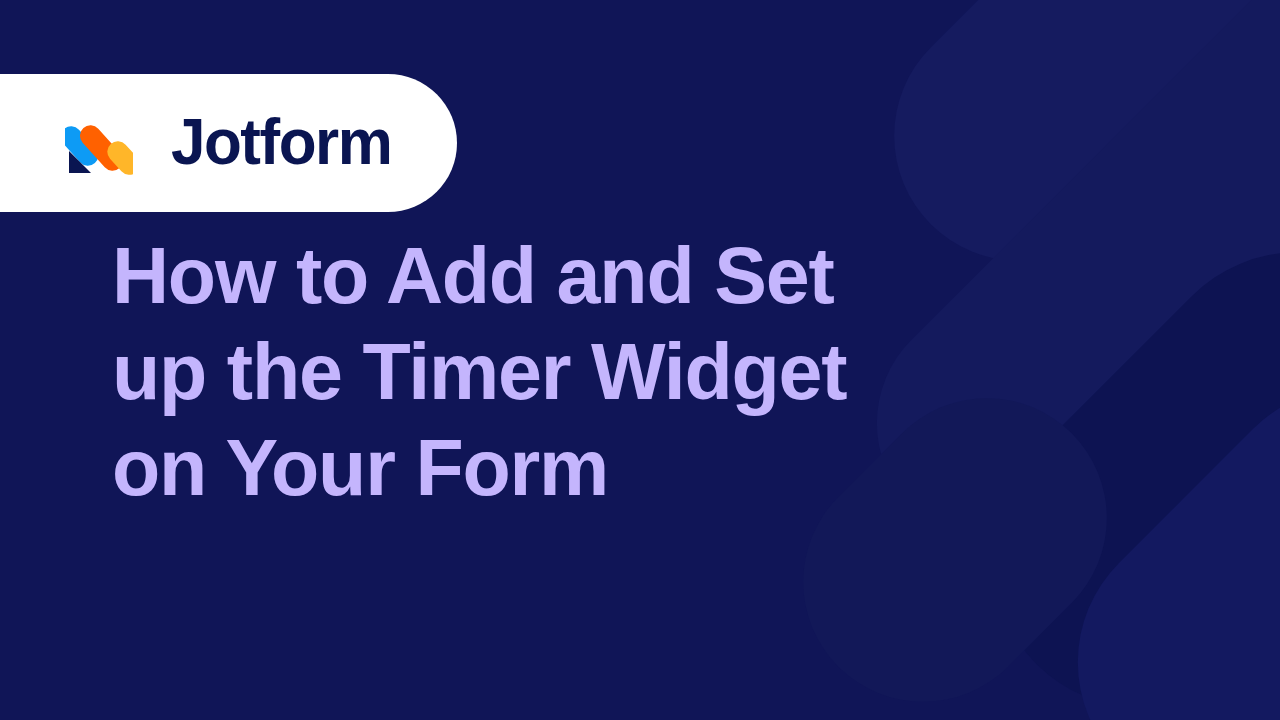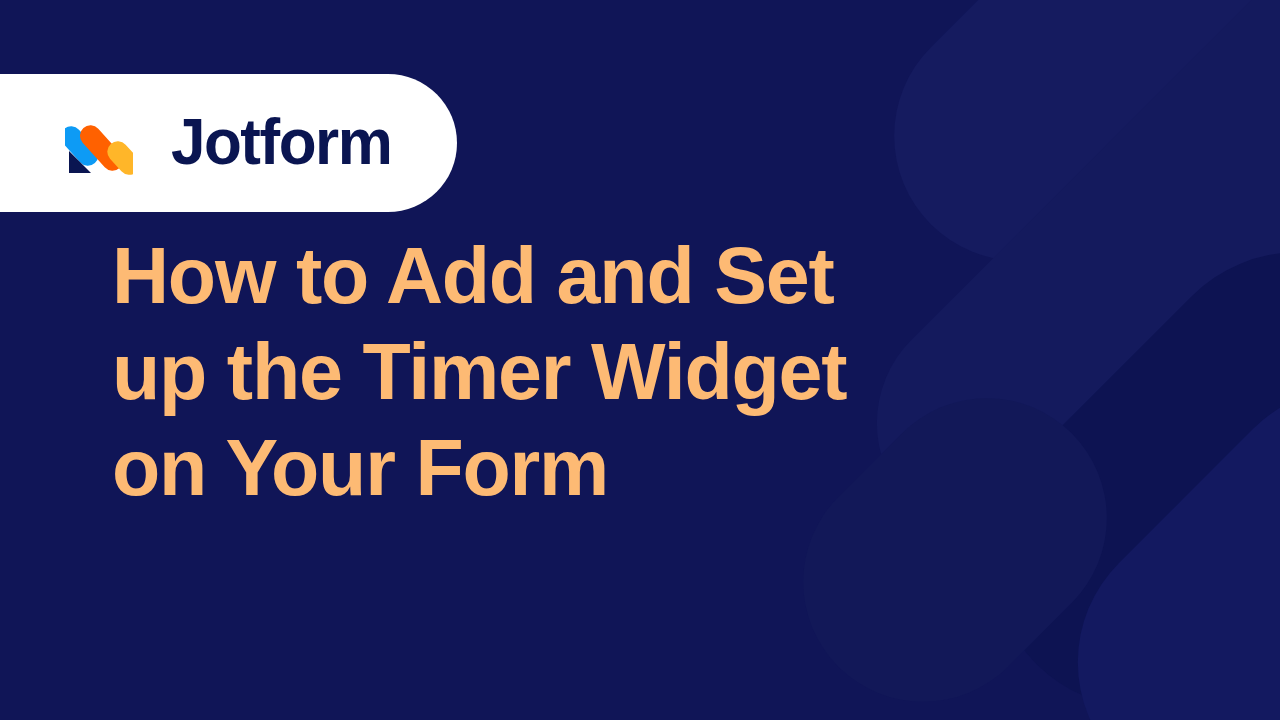--- a/index.html
+++ b/index.html
@@ -116,21 +116,21 @@
     transform: scaleY(1.04);
   }
 
   
   .headline {
     position: absolute;
     left: 112px;
     top: 228px;
     width: 760px;
     margin: 0;
-    color: #fdba74;
+    color: #c4b5fd;
     font-family: "Liberation Sans", sans-serif;
     font-weight: 700;
     font-size: 79px;
     line-height: 96px;
     letter-spacing: -1.2px;
     z-index: 4;
   }
 </style>
 </head>
 <body>

